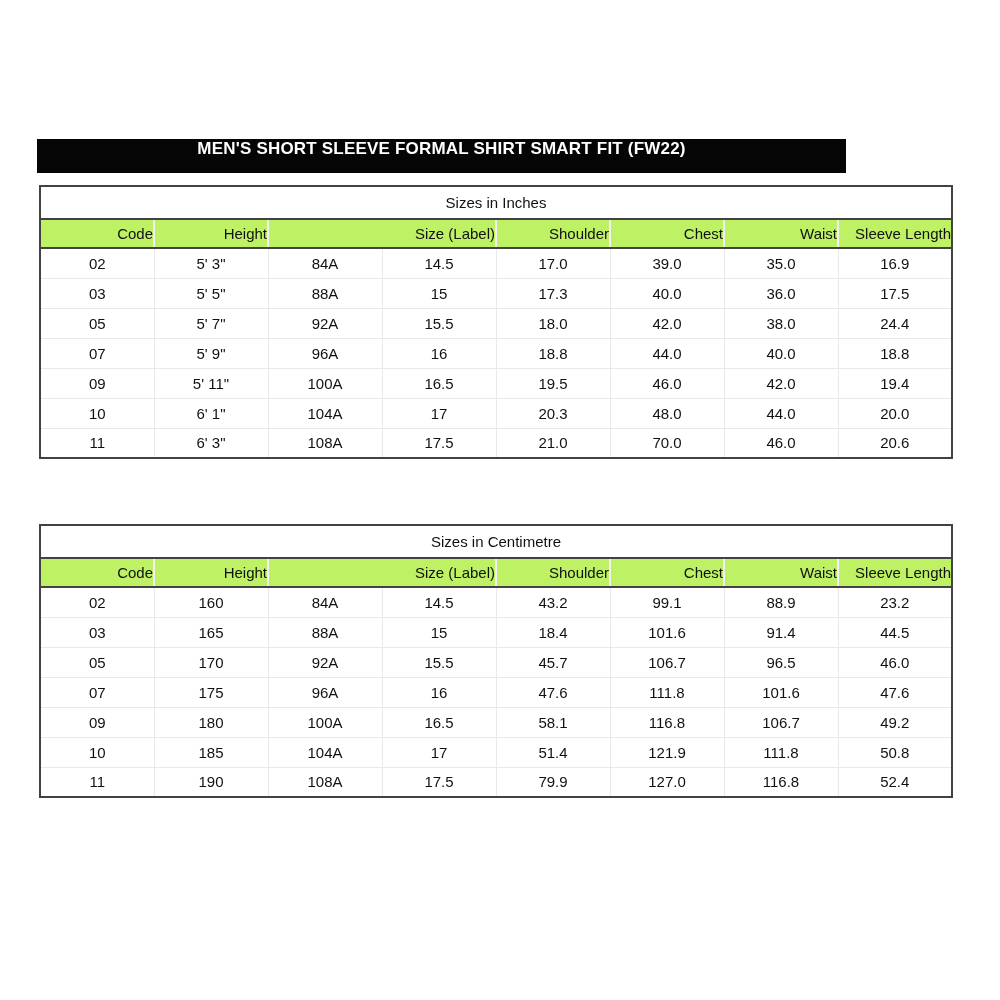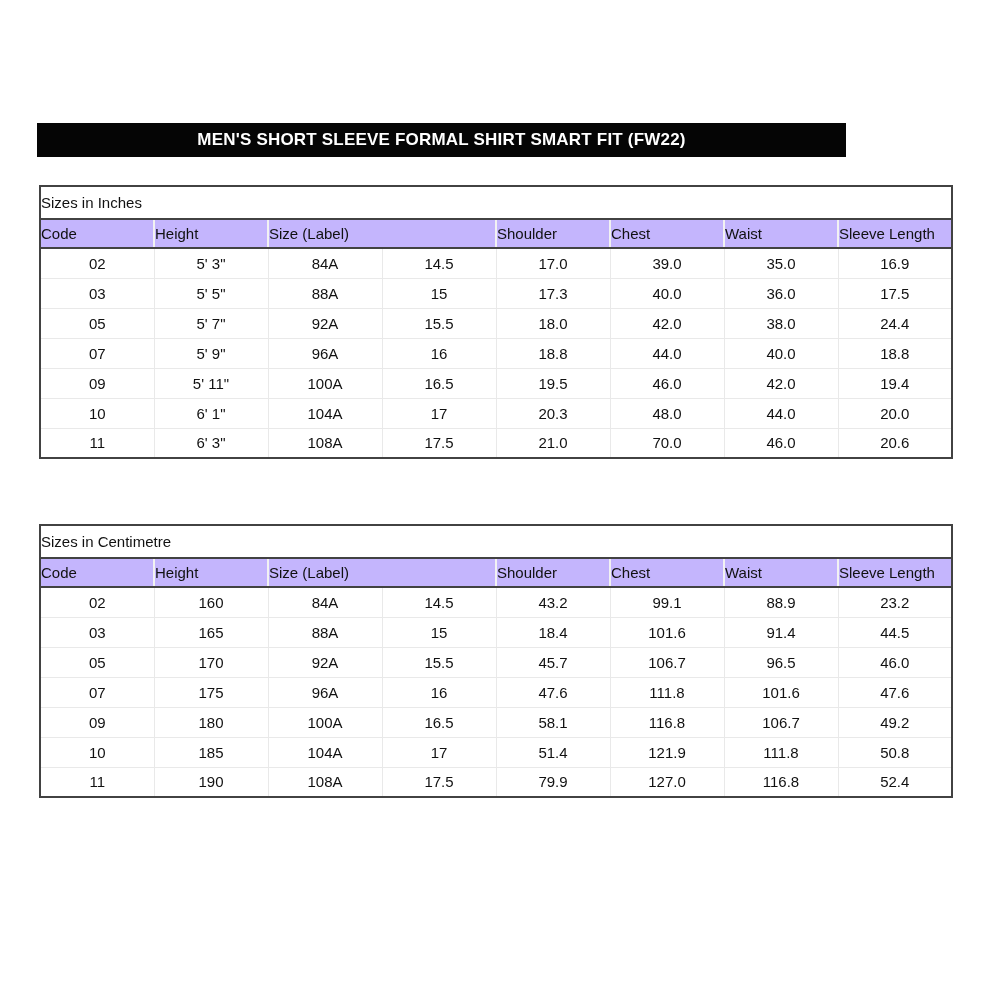--- a/index.html
+++ b/index.html
@@ -7,24 +7,24 @@
     width: 1000px; height: 1000px;
     background: #ffffff;
     font-family: "Liberation Sans", sans-serif;
     color: #111111;
     position: relative;
   }
   .page { position: absolute; inset: 0; }
 
   .title-bar {
     position: absolute;
-    left: 37px; top: 123px;
+    left: 37px; top: 139px;
     width: 809px; height: 34px;
     background: #050505;
-    display: flex; align-items: center; justify-content: center;
+    display: flex; justify-content: center;
   }
   .title-bar span {
     color: #ffffff;
     font-size: 17px;
     font-weight: bold;
     letter-spacing: 0.2px;
     white-space: nowrap;
   }
 
   .table-section { position: absolute; left: 39px; width: 914px; }
@@ -34,31 +34,32 @@
   table.size-table {
     width: 100%;
     border-collapse: collapse;
     table-layout: fixed;
     background: #ffffff;
     border: 2px solid #424242;
     font-size: 15px;
   }
   tr.caption-row td {
     height: 33px;
+    text-align: center;
     vertical-align: middle;
     background: #ffffff;
     border-bottom: 2px solid #424242;
     font-size: 15px;
     color: #111111;
   }
   tr.header-row th {
     height: 29px;
-    background: #c4b5fd;
+    background: #bef264;
     font-weight: normal;
-    text-align: left;
+    text-align: right;
     vertical-align: middle;
     border-bottom: 2px solid #424242;
     border-left: 2px solid #f2f2f2;
     font-size: 15px;
     color: #111111;
     overflow: hidden;
     white-space: nowrap;
   }
   tr.header-row th:first-child { border-left: none; }
   tr.data-row td {

